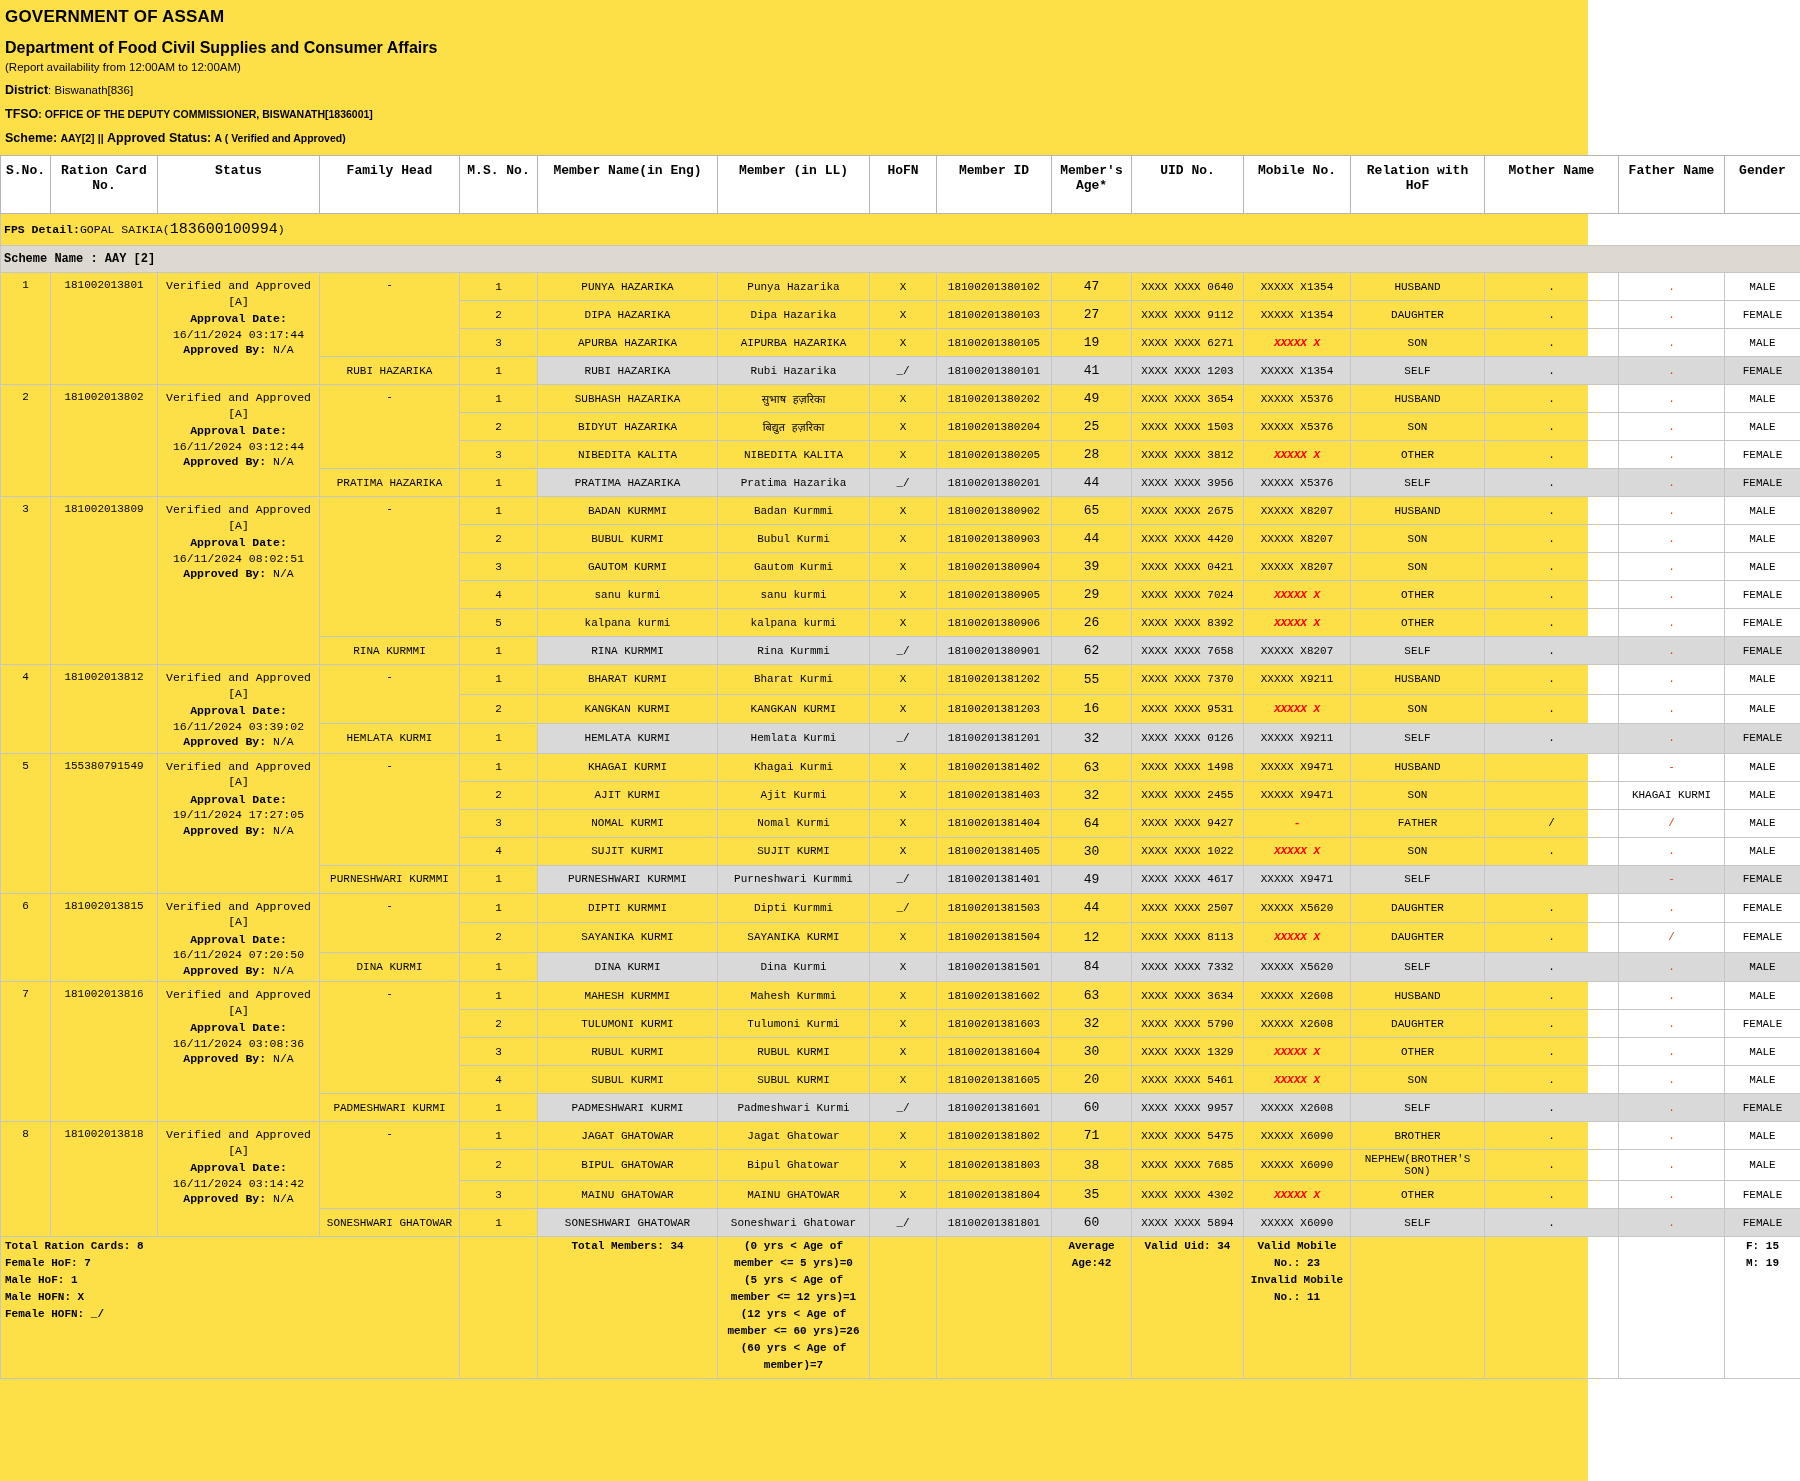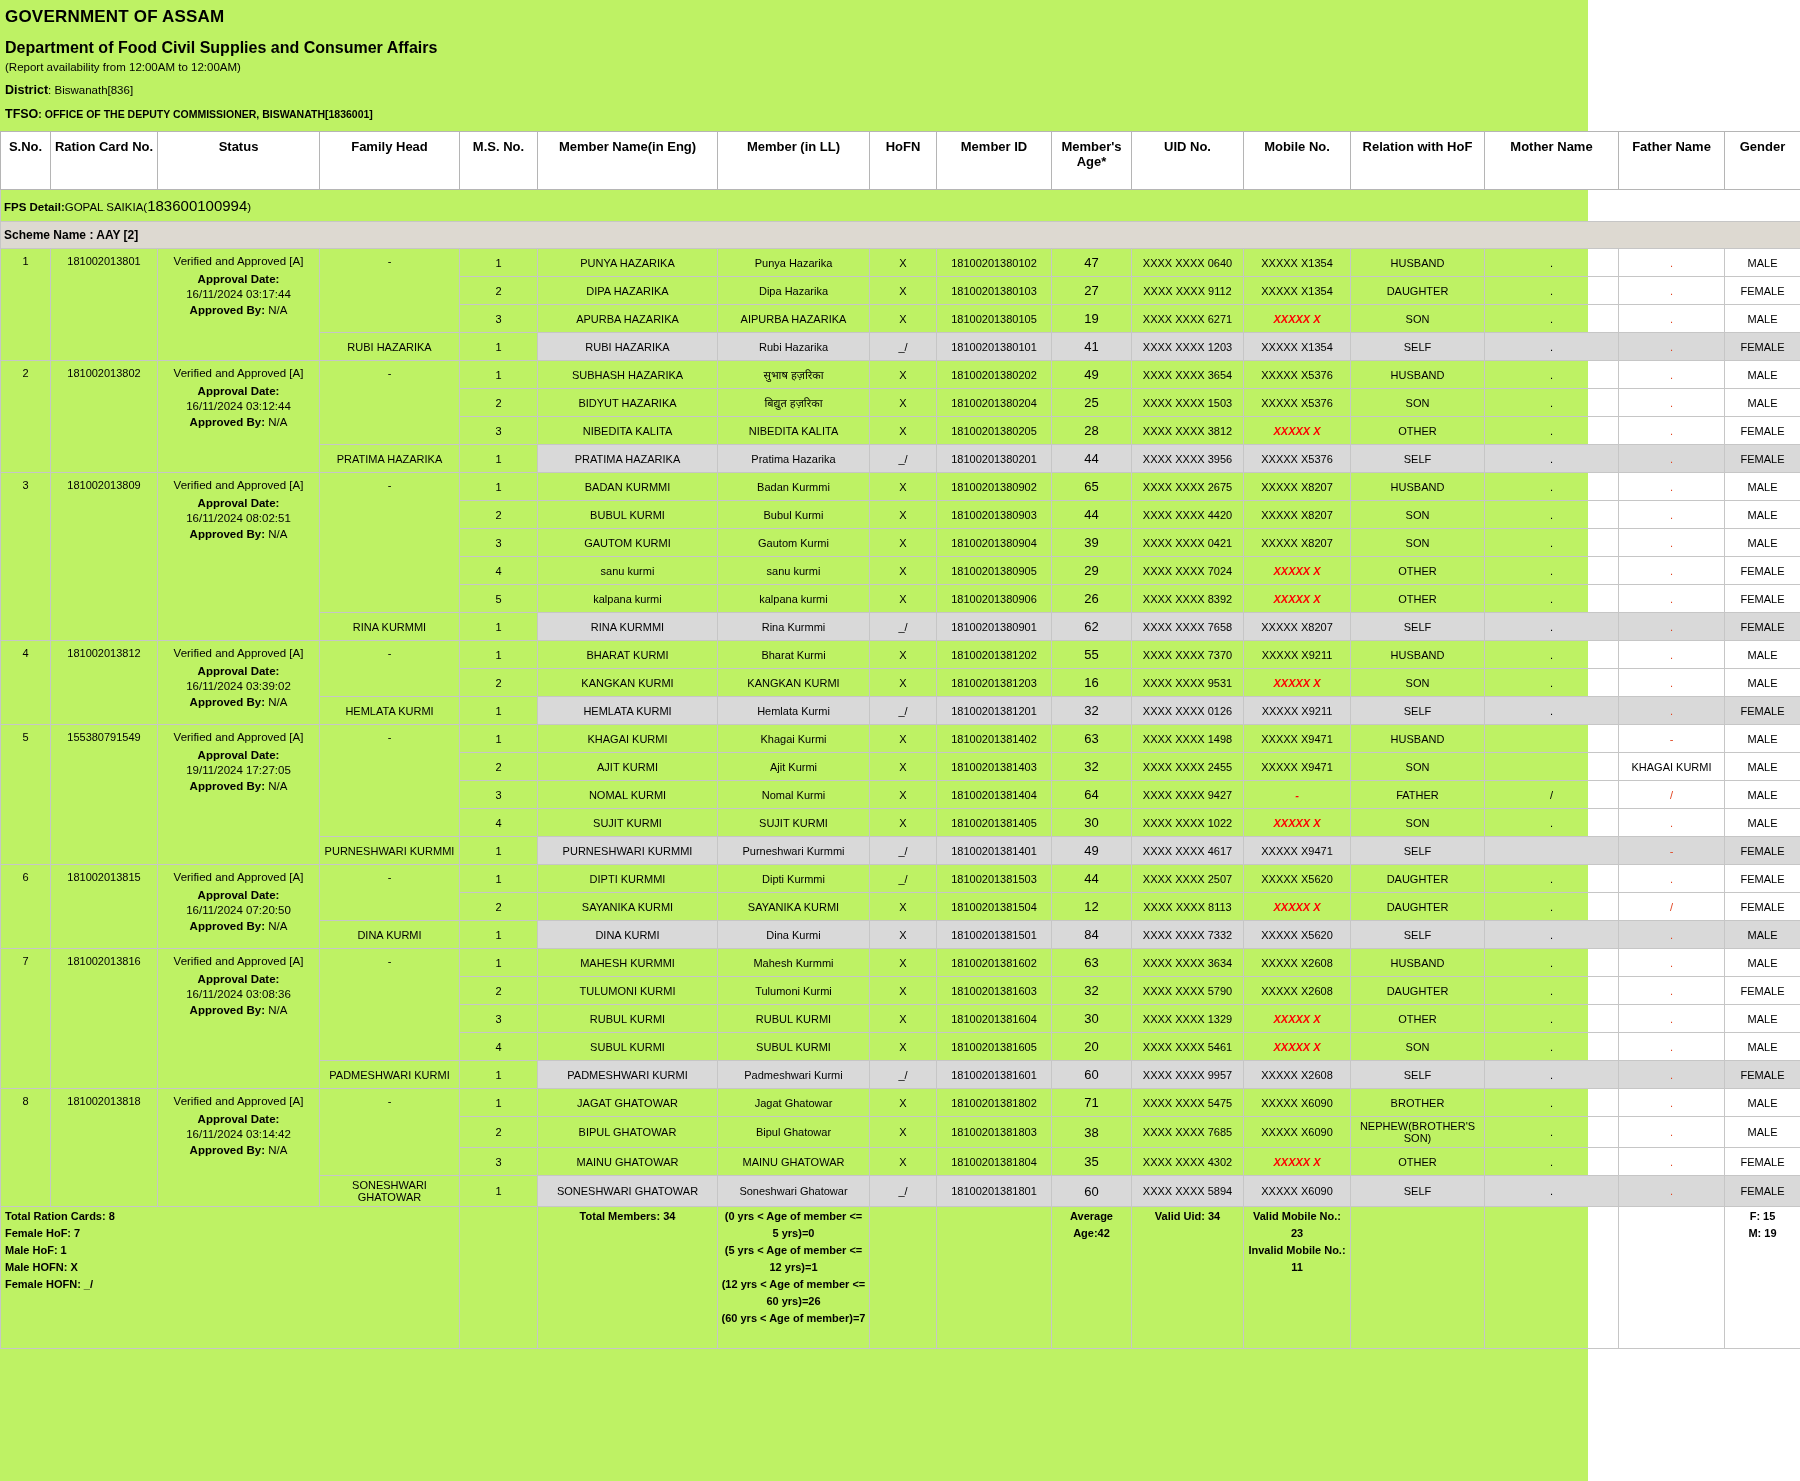--- a/index.html
+++ b/index.html
@@ -2,39 +2,40 @@
 <html><head>
 <meta charset="utf-8">
 <style>
   * { box-sizing: border-box; margin: 0; padding: 0; }
   html, body { background: #ffffff; }
   body {
     width: 1800px;
     font-family: "Liberation Sans", sans-serif;
     color: #000;
   }
-  .page { width: 1588px; min-height: 1481px; background: #bef264; }
+  .page { width: 1588px; min-height: 1481px; background: #fde047; }
 
   
   .doc-header { padding: 7px 0 0 5px; }
   .gov-title   { font-size: 17px; font-weight: bold; letter-spacing: .2px; }
   .dept-title  { font-size: 16px; font-weight: bold; margin-top: 12px; }
   .report-title{ font-size: 14px; font-weight: bold; color: #c00000; margin-top: 16px; }
   .availability{ font-size: 11.5px; margin-top: 4px; }
   .meta-line   { font-size: 12px; margin-top: 10px; }
   .meta-line .lbl { font-weight: bold; font-size: 12.5px; }
   .meta-line .val { font-size: 11.5px; }
   .meta-line .val-sm { font-size: 10.5px; font-weight: bold; }
 
   
   table.rpt {
     border-collapse: collapse;
     table-layout: fixed;
     width: 1800px;
     margin-top: 10px;
+    font-family: Liberation Mono, monospace;
   }
   .rpt th {
     border: 1px solid #b5b5b5;
     background: #fff;
     font-size: 13px;
     font-weight: bold;
     text-align: center;
     vertical-align: top;
     padding: 7px 2px 20px 2px;
     word-wrap: break-word;
@@ -88,20 +89,27 @@
   <div class="doc-header">
     <div class="gov-title">GOVERNMENT OF ASSAM</div>
     <div class="dept-title">Department of Food  Civil Supplies and Consumer Affairs</div>
     <div class="availability">(Report availability from 12:00AM to 12:00AM)</div>
 
     <div class="meta-line">
       <span class="lbl">District</span><span class="val">: Biswanath[836]</span>
     </div>
     <div class="meta-line">
       <span class="lbl">TFSO</span><span class="val-sm">: OFFICE OF THE DEPUTY COMMISSIONER, BISWANATH[1836001]</span>
+    </div>
+    <div class="meta-line">
+      <span class="lbl">Scheme:</span>
+      <span class="val-sm">AAY[2]</span>
+      <span class="val-sm">||</span>
+      <span class="lbl">Approved Status:</span>
+      <span class="val-sm">A ( Verified and Approved)</span>
     </div>
   </div>
 
   <table class="rpt">
     <colgroup>
       <col style="width:50px">
         <col style="width:107px">
         <col style="width:162px">
         <col style="width:140px">
       <col style="width:78px">

